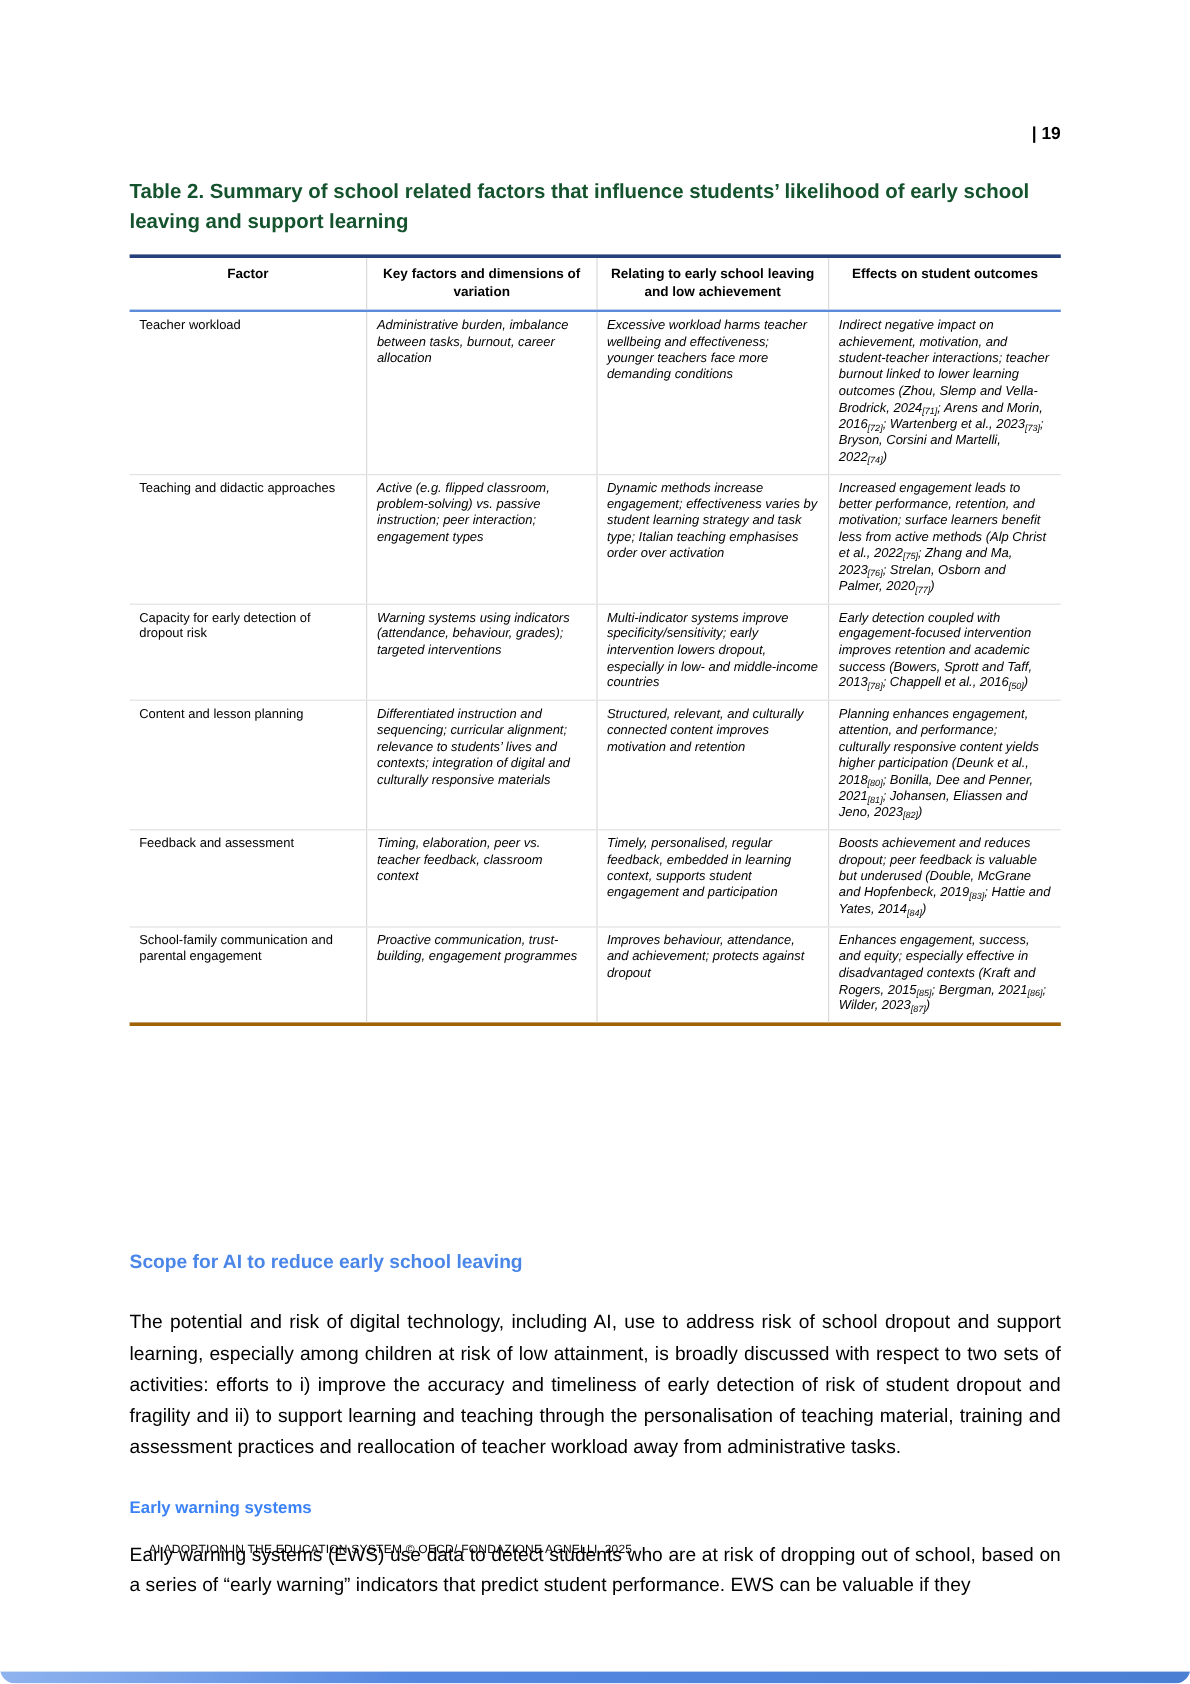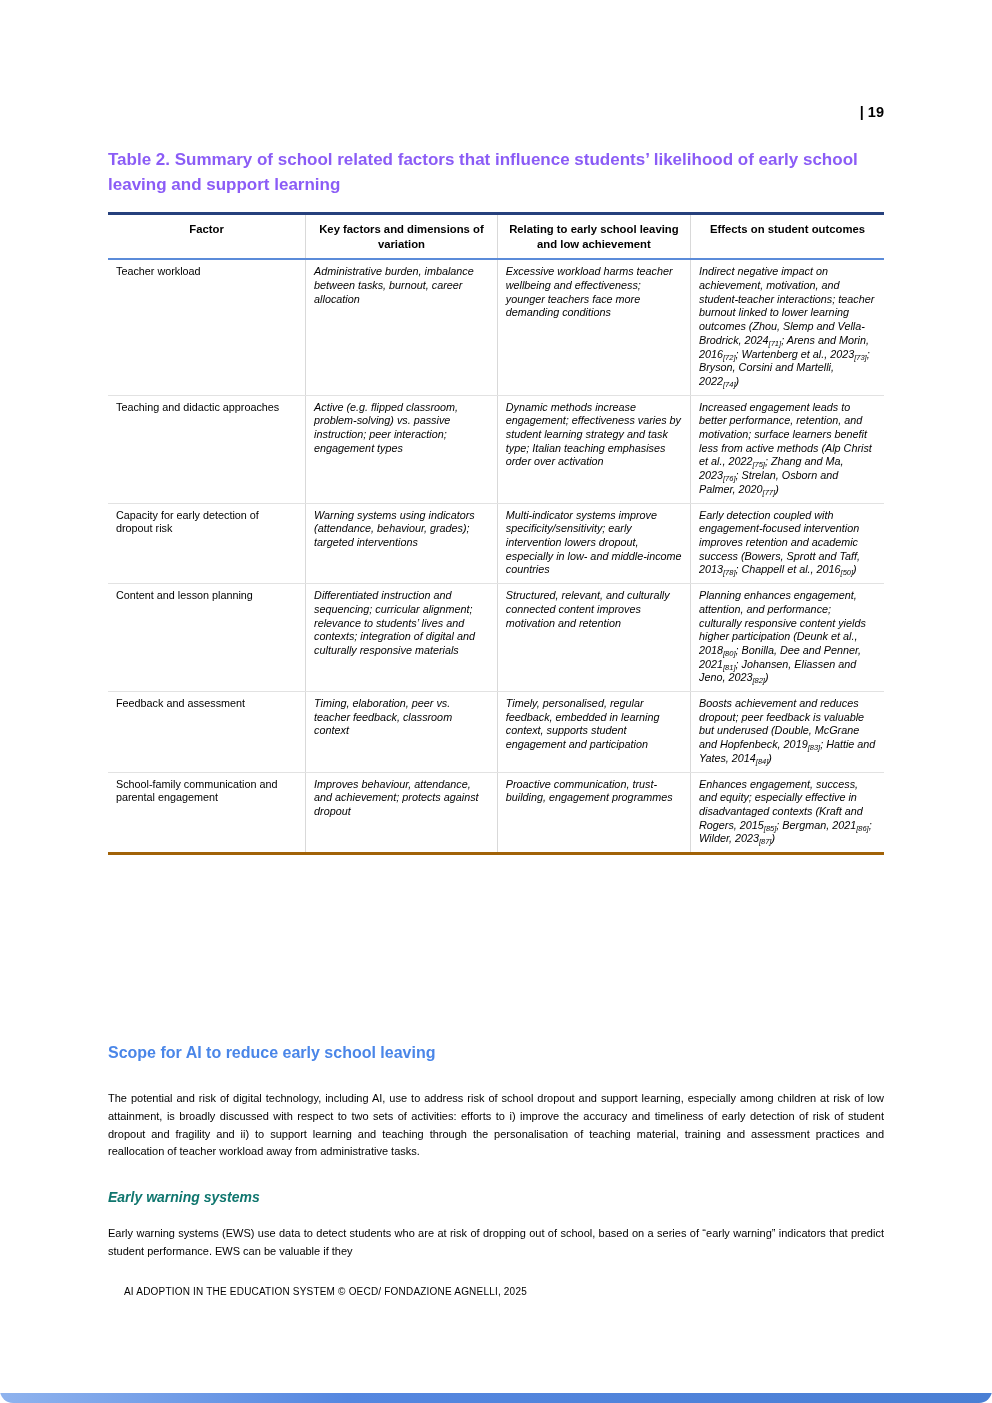--- a/index.html
+++ b/index.html
@@ -24,21 +24,21 @@
     color: #000000;
   }
   .table-title {
     position: absolute;
     top: 148px;
     left: 108px;
     width: 776px;
     font-size: 17px;
     line-height: 1.47;
     font-weight: bold;
-    color: #8b5cf6;
+    color: #14532d;
   }
   .summary-table {
     position: absolute;
     top: 212px;
     left: 108px;
     width: 776px;
     border-top: 3px solid #26407c;
     border-bottom: 3px solid #a16207;
     font-size: 10.8px;
   }
@@ -79,32 +79,31 @@
     left: 108px;
     width: 776px;
   }
   .section-heading {
     font-size: 16px;
     font-weight: bold;
     color: #4a86e8;
     margin-bottom: 28px;
   }
   .body-paragraph {
-    font-size: 11px;
+    font-size: 16px;
     line-height: 1.62;
     text-align: justify;
     color: #000000;
   }
   .subsection-heading {
     margin-top: 28px;
     margin-bottom: 20px;
     font-size: 14px;
     font-weight: bold;
-    font-style: italic;
-    color: #0f766e;
+    color: #3b82f6;
   }
   .footer-text {
     position: absolute;
     top: 1286px;
     left: 124px;
     font-size: 10px;
     letter-spacing: 0.2px;
     color: #000000;
   }
   .bottom-accent-bar {
@@ -163,22 +162,22 @@
 
     <div class="trow">
       <div class="td">Feedback and assessment</div>
       <div class="td">Timing, elaboration, peer vs. teacher feedback, classroom context</div>
       <div class="td">Timely, personalised, regular feedback, embedded in learning context, supports student engagement and participation</div>
       <div class="td">Boosts achievement and reduces dropout; peer feedback is valuable but underused (Double, McGrane and Hopfenbeck, 2019<sub>[83]</sub>; Hattie and Yates, 2014<sub>[84]</sub>)</div>
     </div>
 
     <div class="trow">
       <div class="td">School-family communication and parental engagement</div>
+      <div class="td">Proactive communication, trust-building, engagement programmes</div>
       <div class="td">Improves behaviour, attendance, and achievement; protects against dropout</div>
-      <div class="td">Proactive communication, trust-building, engagement programmes</div>
       <div class="td">Enhances engagement, success, and equity; especially effective in disadvantaged contexts (Kraft and Rogers, 2015<sub>[85]</sub>; Bergman, 2021<sub>[86]</sub>; Wilder, 2023<sub>[87]</sub>)</div>
     </div>
   </div>
 
   <div class="lower-section">
     <div class="section-heading">Scope for AI to reduce early school leaving</div>
     <div class="body-paragraph">The potential and risk of digital technology, including AI, use to address risk of school dropout and support learning, especially among children at risk of low attainment, is broadly discussed with respect to two sets of activities: efforts to i) improve the accuracy and timeliness of early detection of risk of student dropout and fragility and ii) to support learning and teaching through the personalisation of teaching material, training and assessment practices and reallocation of teacher workload away from administrative tasks.</div>
     <div class="subsection-heading">Early warning systems</div>
     <div class="body-paragraph">Early warning systems (EWS) use data to detect students who are at risk of dropping out of school, based on a series of “early warning” indicators that predict student performance. EWS can be valuable if they</div>
   </div>

